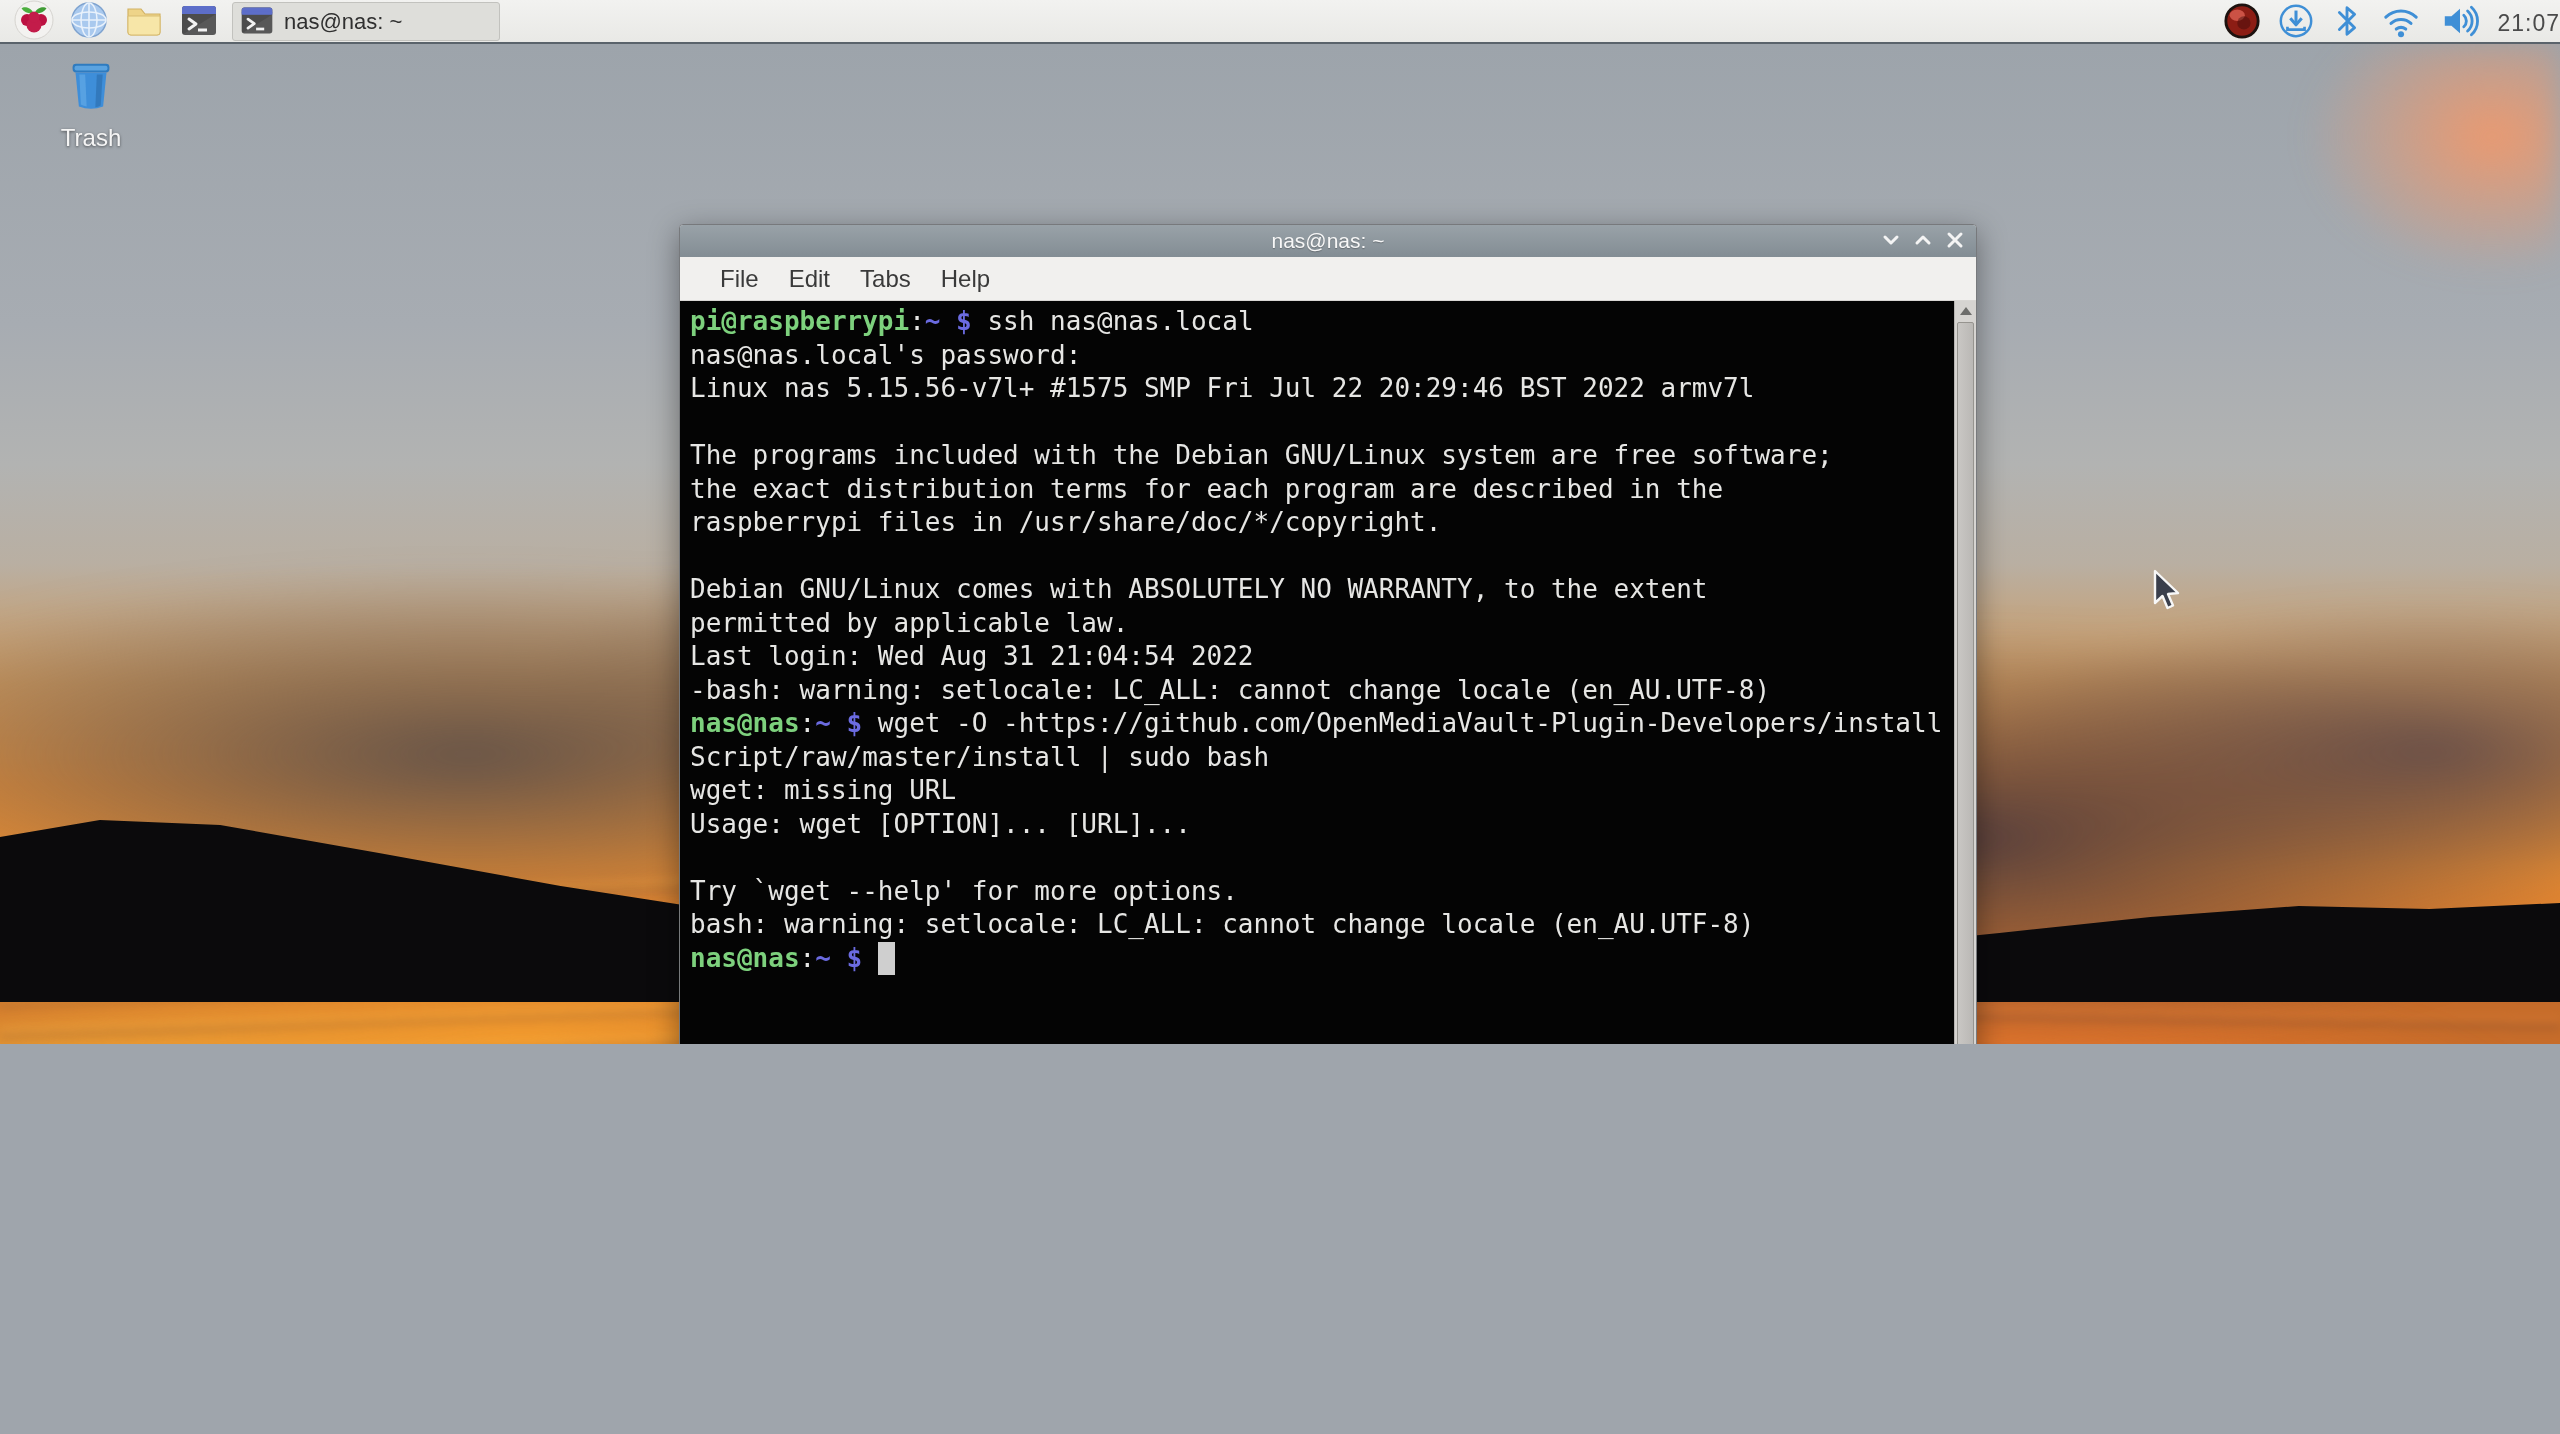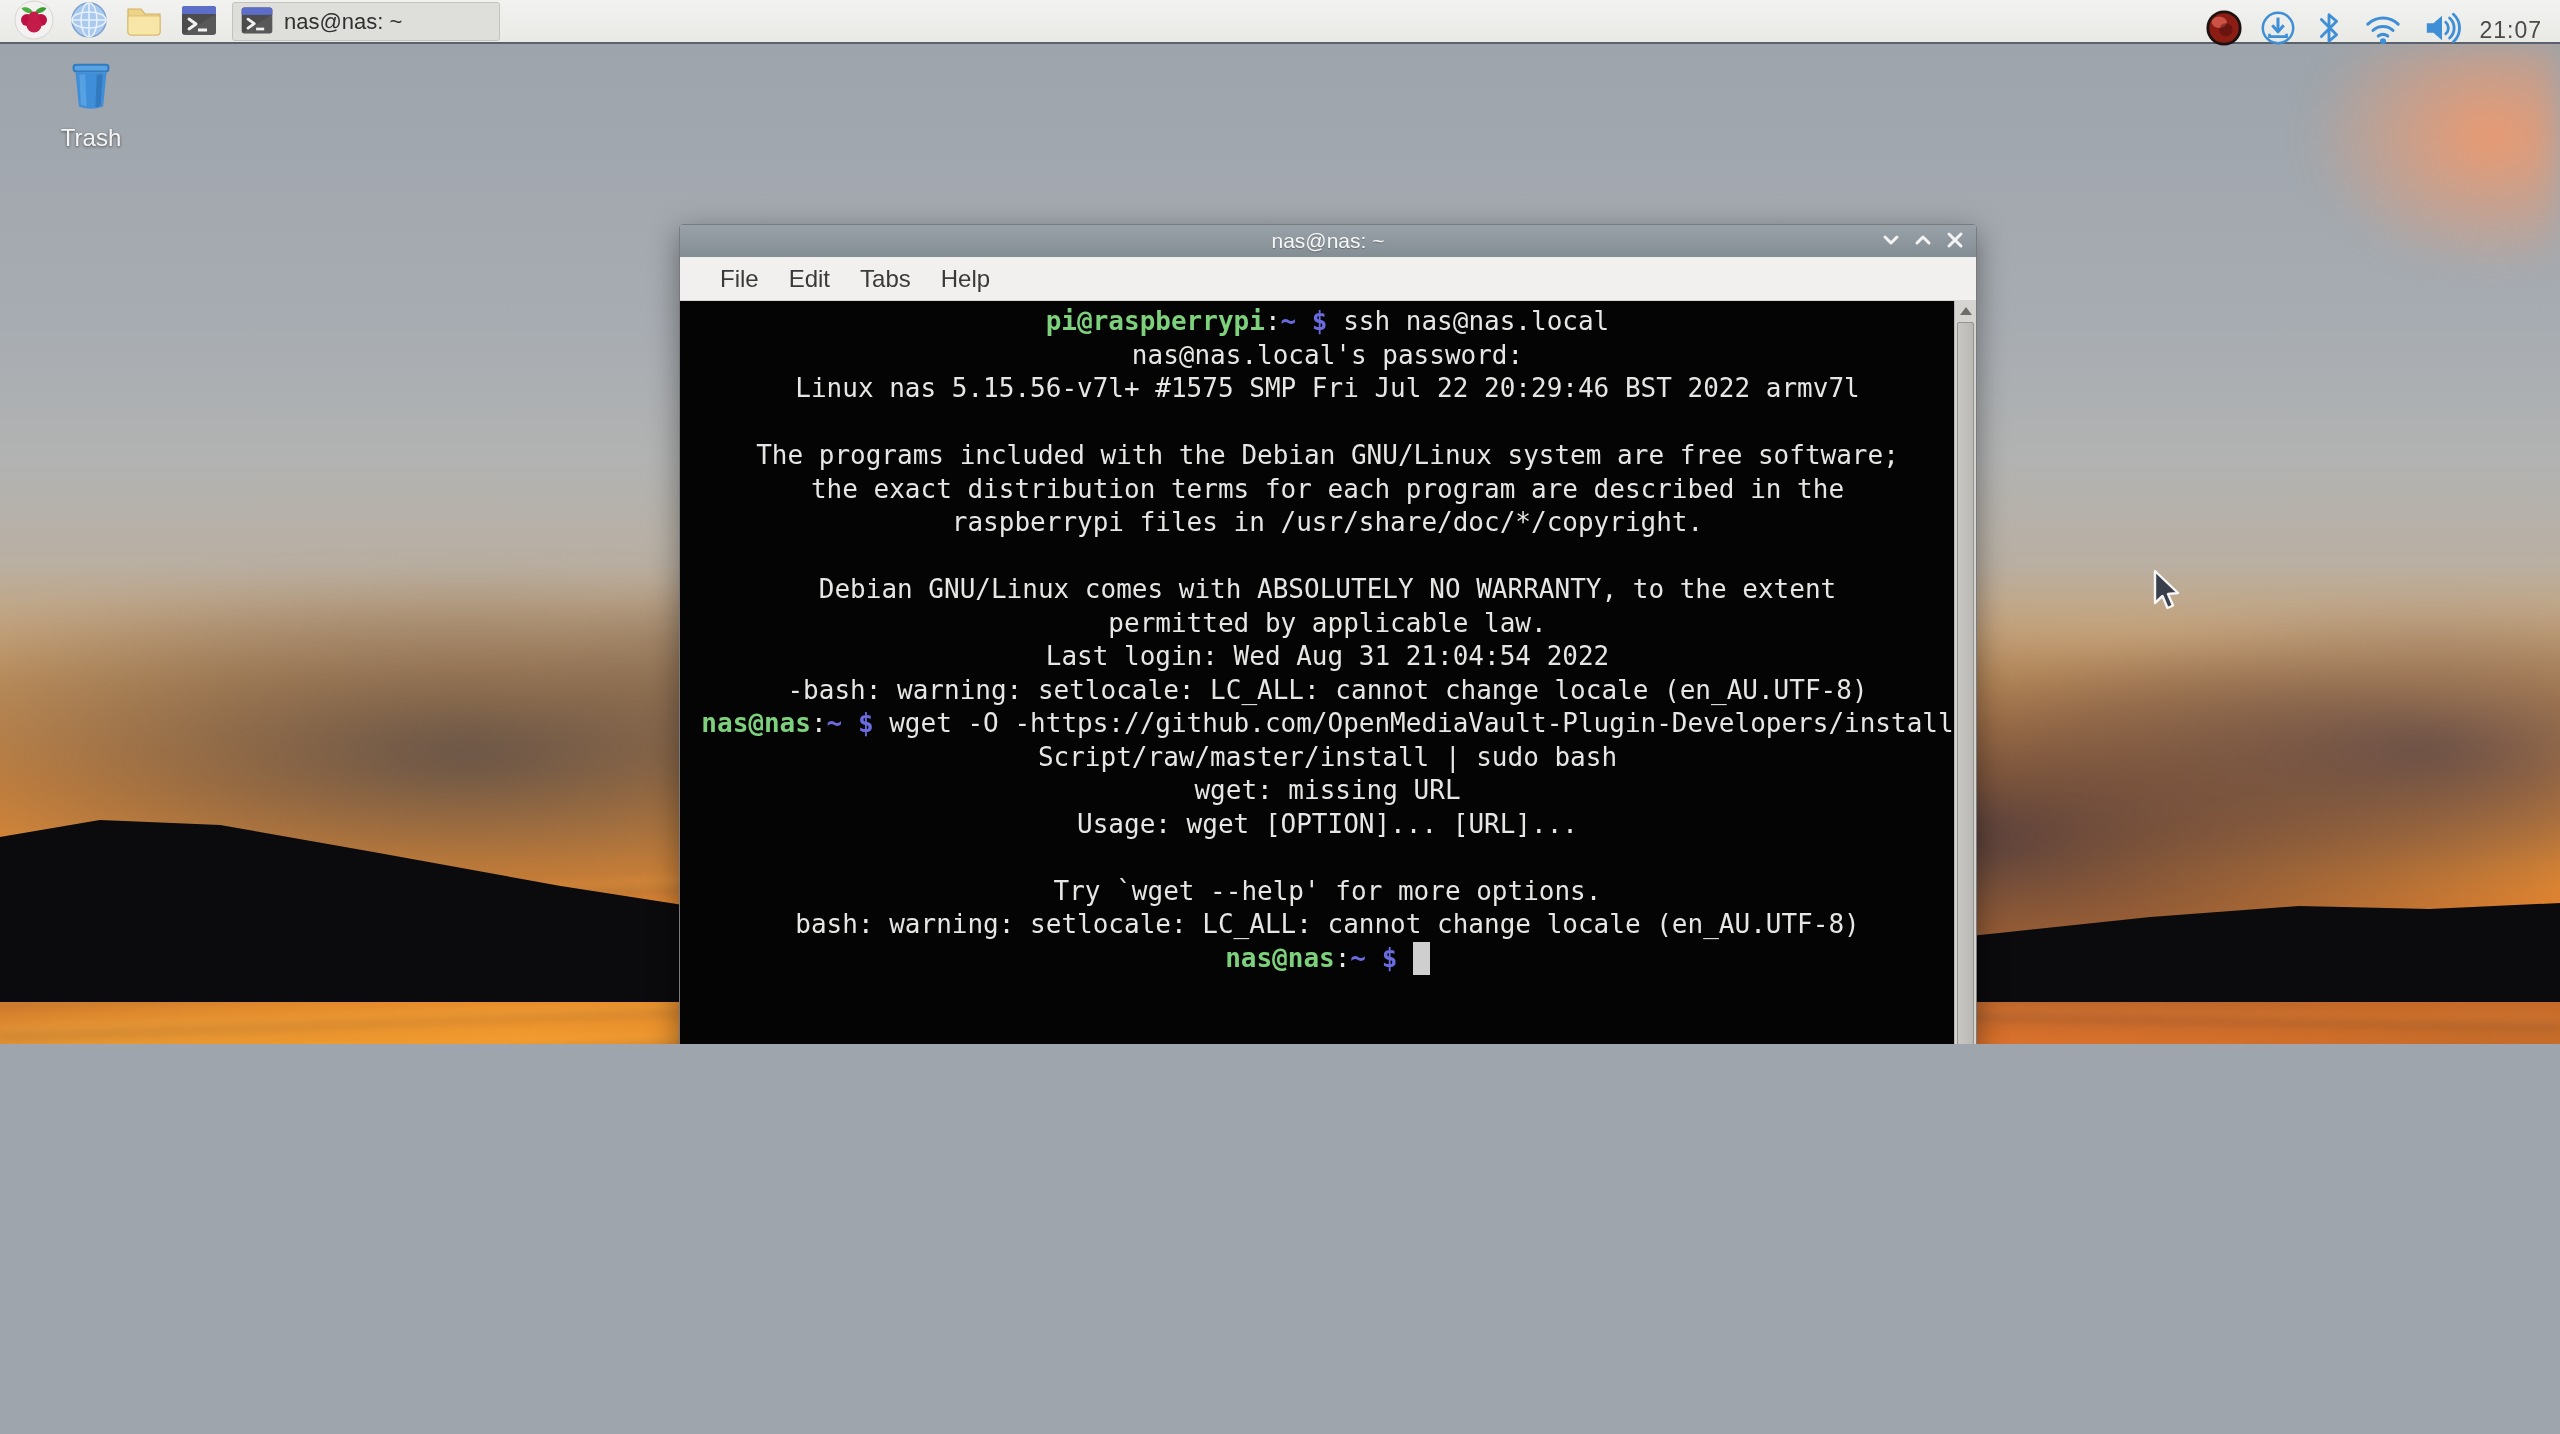--- a/index.html
+++ b/index.html
@@ -10,21 +10,21 @@
   #taskbar { position:absolute; left:0; top:0; width:2560px; height:44px;
     background:linear-gradient(180deg,#f2f2f0,#e9e9e6); border-bottom:2px solid #5a636b;
     display:flex; align-items:center; z-index:50; }
   .launchers { display:flex; align-items:center; gap:15px; padding-left:14px; }
   .launcher { width:40px; height:40px; display:flex; align-items:center; justify-content:center;
     background:transparent; border:none; cursor:pointer; }
   .task-button { position:absolute; left:232px; top:2px; height:39px; width:268px;
     background:#dededa; border:1px solid #c2c2be; border-radius:3px;
     display:flex; align-items:center; gap:9px; padding:0 6px; }
   .task-button .tb-label { font-size:22px; color:#303030; white-space:nowrap; overflow:hidden; }
-  #tray { position:absolute; right:0; top:8px; height:44px; display:flex; align-items:center; gap:16px; padding-right:18px; }
+  #tray { position:absolute; right:0; top:1px; height:44px; display:flex; align-items:center; gap:16px; }
   #clock { font-size:23px; color:#4a4a4a; letter-spacing:1px; }
 
   
   #desktop { position:absolute; left:0; top:44px; width:2560px; height:1000px; overflow:hidden; }
   .wp { position:absolute; pointer-events:none; }
   .wp-sky { inset:0;
     background:linear-gradient(180deg,#9da4ab 0%,#a7acb2 28%,#b2b3b2 42%,#b9afa2 52%,#cf9a5e 64%,#e6913b 74%,#ee9032 82%,#e07e2d 90%,#c66c2a 96%); }
   .wp-wisp-tr { right:0; top:0; width:380px; height:330px;
     background:radial-gradient(70% 60% at 82% 28%, rgba(243,152,105,.9), rgba(243,152,105,0) 70%);
     filter:blur(14px); }
@@ -72,21 +72,21 @@
   #titlebar { height:32px; background:linear-gradient(180deg,#99a2a8,#838d94);
     border-radius:3px 3px 0 0; position:relative; display:flex; align-items:center; justify-content:center; }
   #titlebar .title { font-size:21px; color:#f7f7f7; text-shadow:0 1px 1px rgba(0,0,0,.25); }
   .win-controls { position:absolute; right:8px; top:0; height:32px; display:flex; align-items:center; gap:6px; }
   .win-btn { width:26px; height:26px; display:flex; align-items:center; justify-content:center;
     background:transparent; border:none; cursor:pointer; }
   #menubar { height:44px; background:#f1f0ee; border-bottom:1px solid #d9d7d4;
     display:flex; align-items:center; gap:4px; padding-left:27px; }
   .menu-item { font-size:24px; color:#3a3a3a; padding:4px 13px; cursor:default; }
   #term-area { flex:1; display:flex; background:#040404; overflow:hidden; }
-  #term-output { flex:1; padding:4px 0 0 21px; overflow:hidden;text-align:center; }
+  #term-output { flex:1; padding:4px 0 0 10px; overflow:hidden; }
   .term-line { font-family:"DejaVu Sans Mono", monospace; font-size:26px; line-height:33.5px;
     white-space:pre; color:#e6e6e4; }
   .seg-w { color:#e6e6e4; }
   .seg-g { color:#7dd17d; font-weight:bold; }
   .seg-b { color:#6b6be0; font-weight:bold; }
   .seg-cursor { display:inline-block; width:0.65em; background:#cfcfcf; color:rgba(0,0,0,0); }
   #term-scrollbar { width:22px; background:#d6d4d1; border-left:1px solid #b7b5b2;
     display:flex; flex-direction:column; }
   .sb-arrow { height:20px; display:flex; align-items:center; justify-content:center; cursor:pointer; }
   .sb-arrow .tri-up { width:0; height:0; border-left:6px solid transparent; border-right:6px solid transparent; border-bottom:8px solid #6d6d6b; }

